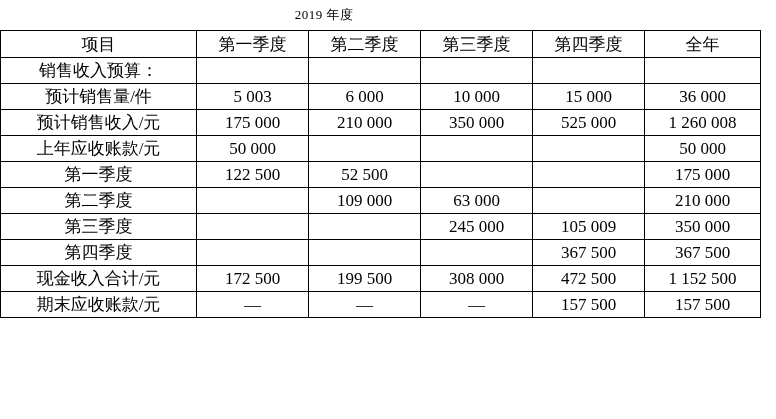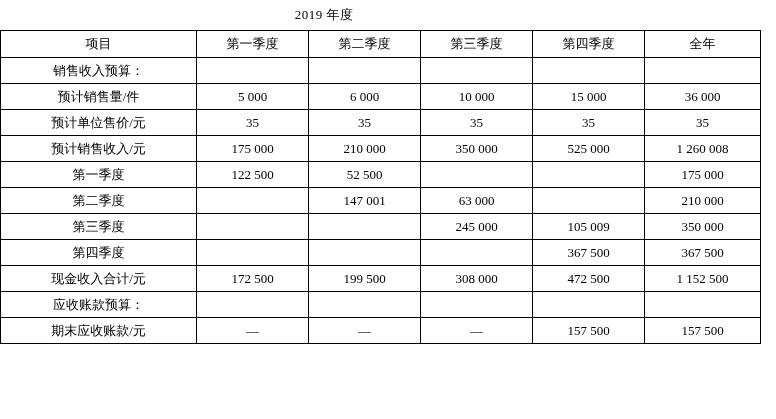--- a/index.html
+++ b/index.html
@@ -26,21 +26,21 @@
     line-height: 1;
     padding-top: 8px;
     padding-bottom: 9px;
     letter-spacing: 0.5px;
   }
   table.budget {
     border-collapse: collapse;
     table-layout: fixed;
     margin: 0 auto;
     width: 740px;
-    font-size: 13px;
+    font-size: 17px;
   }
   table.budget td {
     border: 1px solid #000000;
     height: 25px;
     padding: 0 2px;
     text-align: center;
     vertical-align: middle;
     white-space: nowrap;
     overflow: hidden;
   }
@@ -91,60 +91,60 @@
         <td class="section-cell">销售收入预算：</td>
         <td></td>
         <td></td>
         <td></td>
         <td></td>
         <td></td>
       </tr>
 
       <tr>
         <td class="label-cell">预计销售量/件</td>
-        <td>5 000</td>
+        <td>5 003</td>
         <td>6 000</td>
         <td>10 000</td>
         <td>15 000</td>
         <td>36 000</td>
       </tr>
 
-      <tr>
-        <td class="label-cell">预计单位售价/元</td>
-        <td>35</td>
-        <td>35</td>
-        <td>35</td>
-        <td>35</td>
-        <td>35</td>
-      </tr>
 
       <tr>
         <td class="label-cell">预计销售收入/元</td>
         <td>175 000</td>
         <td>210 000</td>
         <td>350 000</td>
         <td>525 000</td>
         <td>1 260 008</td>
       </tr>
 
 
+      <tr>
+        <td class="label-cell">上年应收账款/元</td>
+        <td>50 000</td>
+        <td></td>
+        <td></td>
+        <td></td>
+        <td>50 000</td>
+      </tr>
 
       <tr>
         <td class="indent-cell">第一季度</td>
         <td>122 500</td>
         <td>52 500</td>
         <td></td>
         <td></td>
         <td>175 000</td>
       </tr>
 
       <tr>
         <td class="indent-cell">第二季度</td>
         <td></td>
-        <td>147 001</td>
+        <td>109 000</td>
         <td>63 000</td>
         <td></td>
         <td>210 000</td>
       </tr>
 
       <tr>
         <td class="indent-cell">第三季度</td>
         <td></td>
         <td></td>
         <td>245 000</td>
@@ -163,28 +163,20 @@
 
       <tr>
         <td class="label-cell">现金收入合计/元</td>
         <td>172 500</td>
         <td>199 500</td>
         <td>308 000</td>
         <td>472 500</td>
         <td>1 152 500</td>
       </tr>
 
-      <tr>
-        <td class="section-cell">应收账款预算：</td>
-        <td></td>
-        <td></td>
-        <td></td>
-        <td></td>
-        <td></td>
-      </tr>
 
       <tr>
         <td class="label-cell">期末应收账款/元</td>
         <td>—</td>
         <td>—</td>
         <td>—</td>
         <td>157 500</td>
         <td>157 500</td>
       </tr>
     </tbody>

